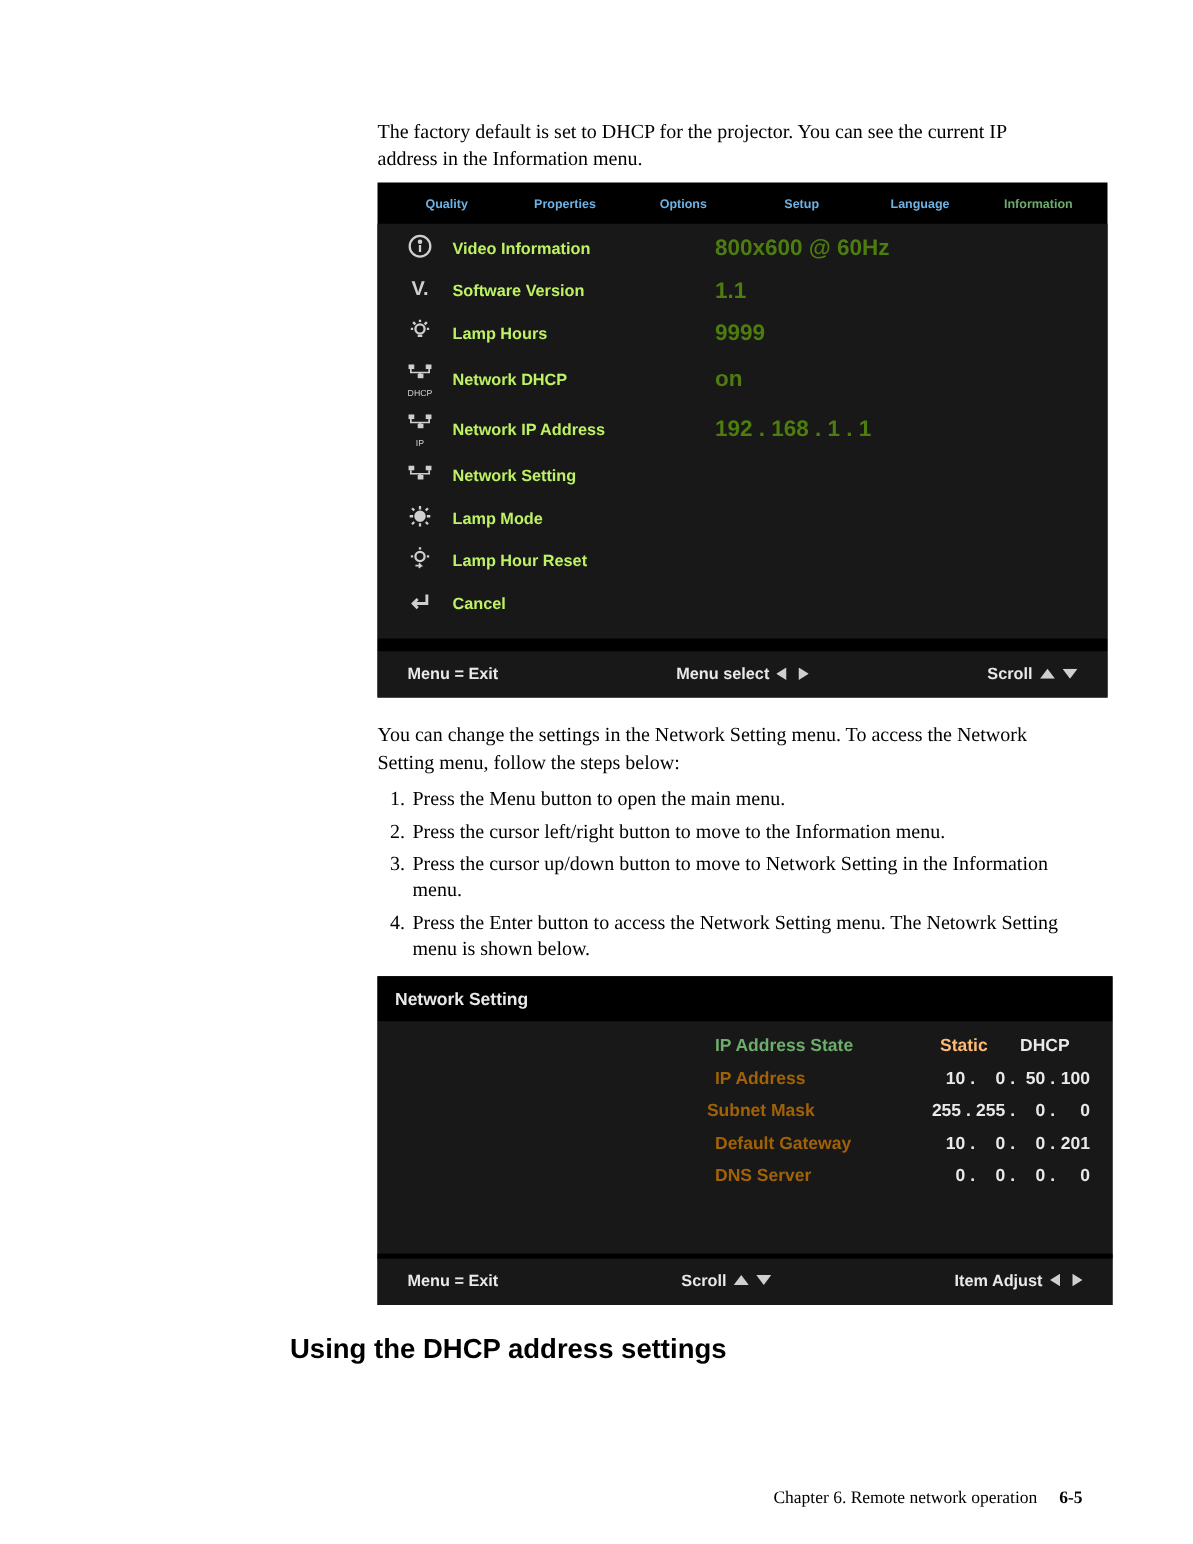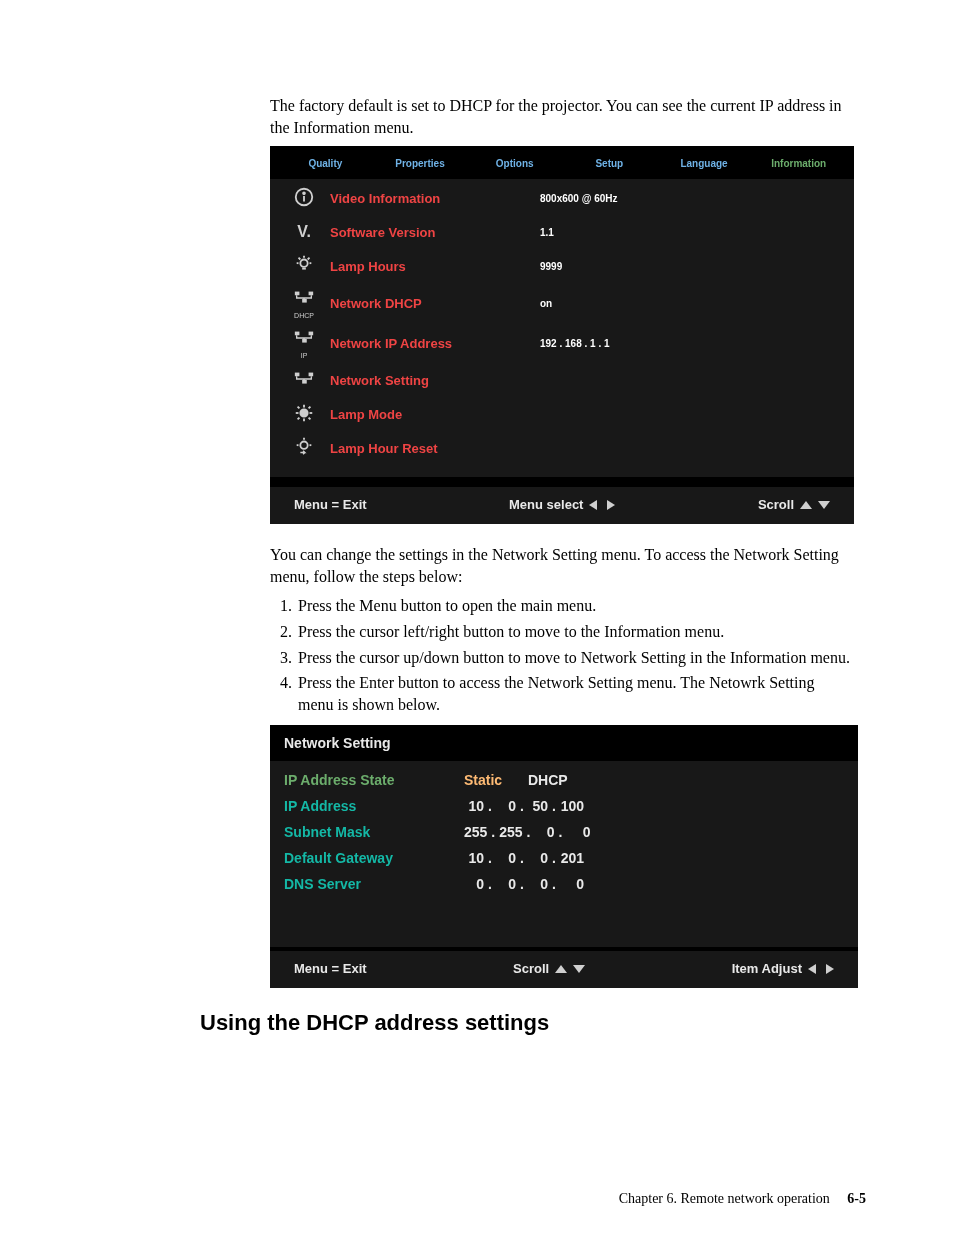--- a/index.html
+++ b/index.html
@@ -13,20 +13,21 @@
     width: 954px;
     height: 1235px;
     position: relative;
     box-sizing: border-box;
     margin: 0 auto;
   }
   .content {
     padding-top: 95px;
     padding-left: 270px;
     padding-right: 100px;
+    margin-left: 32px;
   }
   .body-text {
     font-size: 16px;
     line-height: 1.35;
     margin: 0 0 8px;
   }
   .sec-heading {
     font-family: Arial, Helvetica, sans-serif;
     font-weight: bold;
     font-size: 22px;
@@ -98,29 +99,29 @@
     width: 52px;
     flex: 0 0 auto;
     color: #cfcfcf;
     text-align: center;
   }
   .osd-icon svg { width: 22px; height: 22px; }
   .osd-icon small { display:block; font-size:7px; line-height:1; color:#cfcfcf;}
   .osd-label {
     width: 210px;
     flex: 0 0 auto;
-    color: #ef4444;
+    color: #bef264;
     font-weight: bold;
     font-size: 13px;
   }
   .osd-value {
     flex: 1;
-    color: #ffffff;
-    font-weight: bold;
-    font-size: 10px;
+    color: #4d7c0f;
+    font-weight: bold;
+    font-size: 18px;
   }
   .osd-mid-div {
     background:#000;
     height: 10px;
   }
   .osd-footer {
     display: flex;
     align-items: center;
     justify-content: space-between;
     padding: 10px 24px 12px;
@@ -147,26 +148,27 @@
     padding:10px 14px;
   }
   .osd2-body {
     padding: 6px 14px 50px;
     background: #181818;
   }
   .ns-row {
     display:flex;
     align-items:center;
     padding: 5px 0;
+    justify-content: flex-end;
   }
   .ns-label {
     width: 180px;
     font-weight: bold;
     font-size: 14px;
-    color: #14b8a6;
+    color: #a16207;
   }
   .ns-label.active { color:#6cad6c; }
   .ns-value {
     font-weight: bold;
     font-size: 14px;
     color:#e9e9e9;
     display:flex;
     gap: 4px;
   }
   .ns-value span { display:inline-block; text-align:right; min-width:28px; }
@@ -316,20 +318,30 @@
           <div class="osd-icon">
             <svg viewBox="0 0 24 24" fill="none" stroke="#cfcfcf" stroke-width="2">
                 <circle cx="12" cy="10" r="4"></circle>
                 <line x1="12" y1="2" x2="12" y2="4"></line>
                 <line x1="4" y1="10" x2="6" y2="10"></line>
                 <line x1="18" y1="10" x2="20" y2="10"></line>
                 <path d="M8 18h5l-2 -2m2 2l-2 2" stroke-width="1.5"></path>
               </svg>
           </div>
           <div class="osd-label">Lamp Hour Reset</div>
+          <div class="osd-value"></div>
+        </div>
+        <div class="osd-row">
+          <div class="osd-icon">
+            <svg viewBox="0 0 24 24" fill="none" stroke="#cfcfcf" stroke-width="2.5">
+                <path d="M18 6v8H7"></path>
+                <path d="M10 10l-4 4 4 4" fill="none"></path>
+              </svg>
+          </div>
+          <div class="osd-label">Cancel</div>
           <div class="osd-value"></div>
         </div>
       </div>
       <div class="osd-mid-div"></div>
       <div class="osd-footer">
         <span>Menu = Exit</span>
         <span>
           <span>Menu select</span>
           <svg class="tri" width="10" height="10">
               <polygon points="8,0 8,10 0,5" fill="#cfcfcf"></polygon>

